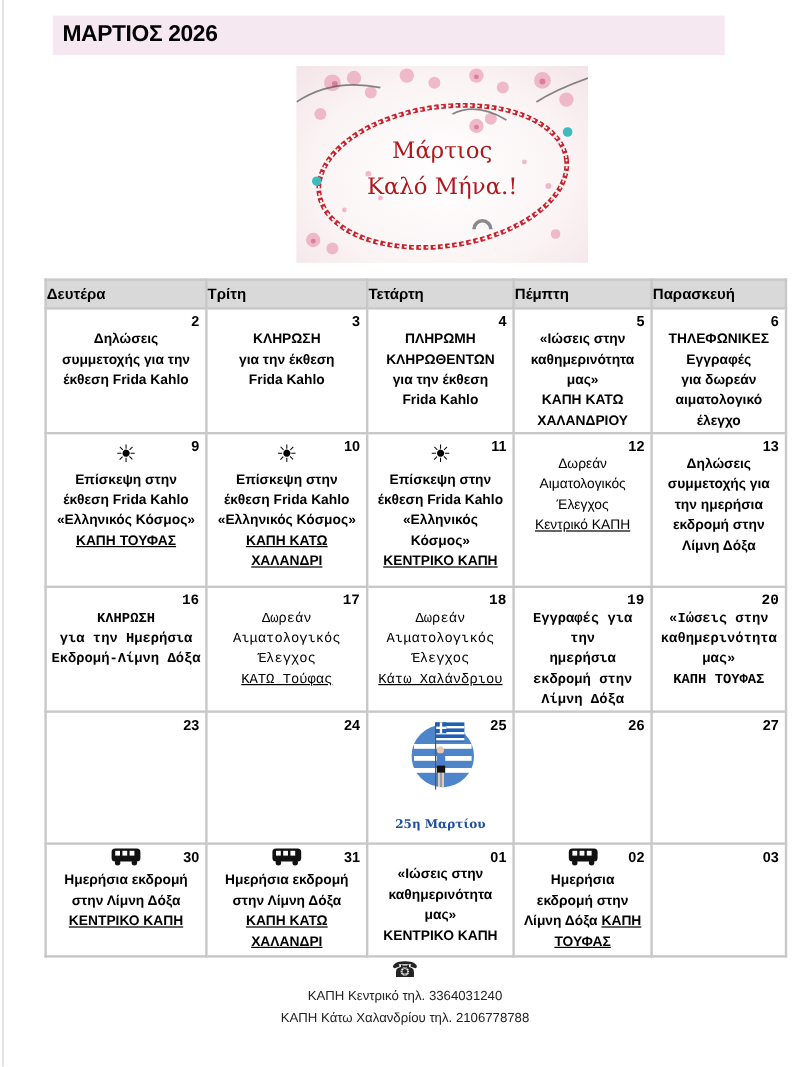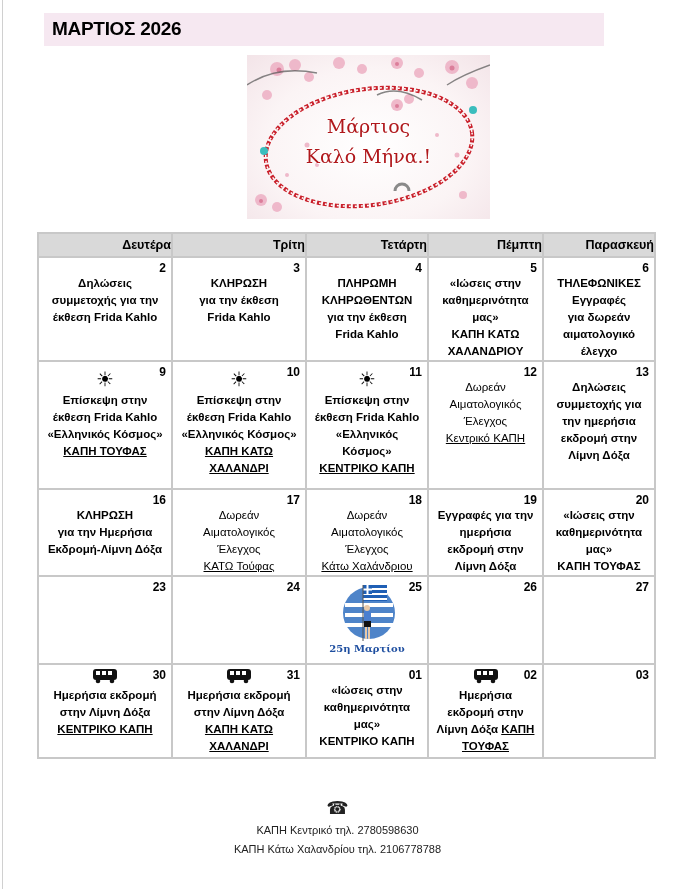--- a/index.html
+++ b/index.html
@@ -11,21 +11,21 @@
   .banner { position:absolute; left:247px; top:55px; width:243px; height:164px; overflow:hidden;
             background: radial-gradient(ellipse at 50% 55%, #ffffff 0%, #fbf4f5 60%, #f3e4e8 100%); }
   .banner svg { position:absolute; left:0; top:0; }
   .banner-text { position:absolute; left:0; width:243px; text-align:center; font-family:"DejaVu Serif", serif;
                  color:#b0181c; font-size:19px; text-shadow:1px 1px 0 #fff, -1px -1px 0 #fff; }
   .bt1 { top:60px; }
   .bt2 { top:90px; }
 
   table.cal { position:absolute; left:37px; top:232px; border-collapse:collapse; table-layout:fixed; }
   table.cal th, table.cal td { border:2px solid #c8c8c8; padding:0; }
-  table.cal th { background:#d9d9d9; height:22px; font-size:12.5px; font-weight:bold; text-align:right; }
+  table.cal th { background:#d9d9d9; height:22px; font-size:12.5px; font-weight:bold; text-align:left; }
   table.cal td { vertical-align:top; position:relative; font-size:11.5px; text-align:center; line-height:17px; }
   .daynum { position:absolute; right:5px; top:2px; font-size:12px; font-weight:bold; }
   .cell-body { padding:17px 3px 0 3px; }
   .b { font-weight:bold; }
   .u { text-decoration:underline; }
   .icon-slot { height:22px; display:flex; justify-content:center; align-items:center; margin-top:-14px; margin-bottom:2px;}
   .icon-slot-bus { height:18px; display:flex; justify-content:center; align-items:center; margin-top:-14px; }
   .sun { font-size:20px; line-height:20px; }
   .flag-art { position:absolute; left:32px; top:4px; }
   .flag-caption { position:absolute; left:0; width:100%; bottom:6px; text-align:center; font-family:"DejaVu Serif", serif;
@@ -207,21 +207,21 @@
           <span class="daynum">13</span>
           <div class="cell-body">
             <div><span class="b">Δηλώσεις</span></div>
             <div><span class="b">συμμετοχής για</span></div>
             <div><span class="b">την ημερήσια</span></div>
             <div><span class="b">εκδρομή στην</span></div>
             <div><span class="b">Λίμνη Δόξα</span></div>
           </div>
         </td>
       </tr>
-      <tr style="height: 66px;">
+      <tr style="height: 66px; font-family: Liberation Mono, monospace;">
         <td>
           <span class="daynum">16</span>
           <div class="cell-body">
             <div><span class="b">ΚΛΗΡΩΣΗ</span></div>
             <div><span class="b">για την Ημερήσια</span></div>
             <div><span class="b">Εκδρομή-Λίμνη Δόξα</span></div>
           </div>
         </td>
         <td>
           <span class="daynum">17</span>
@@ -253,21 +253,21 @@
         <td>
           <span class="daynum">20</span>
           <div class="cell-body">
             <div><span class="b">«Ιώσεις στην</span></div>
             <div><span class="b">καθημερινότητα</span></div>
             <div><span class="b">μας»</span></div>
             <div><span class="b">ΚΑΠΗ ΤΟΥΦΑΣ</span></div>
           </div>
         </td>
       </tr>
-      <tr style="height: 88px;">
+      <tr style="height: 110px;">
         <td>
           <span class="daynum">23</span>
           <div class="cell-body"></div>
         </td>
         <td>
           <span class="daynum">24</span>
           <div class="cell-body"></div>
         </td>
         <td>
           <span class="daynum">25</span>
@@ -371,15 +371,15 @@
         <td>
           <span class="daynum">03</span>
           <div class="cell-body"></div>
         </td>
       </tr>
     </tbody>
 </table>
 
 <div class="phones">
   <span class="phone-icon">☎</span>
-  <div>ΚΑΠΗ Κεντρικό  τηλ.  2780598630</div>
+  <div>ΚΑΠΗ Κεντρικό  τηλ.  3364031240</div>
   <div>ΚΑΠΗ Κάτω Χαλανδρίου τηλ.  2106778788</div>
 </div>
 
 </body></html>

